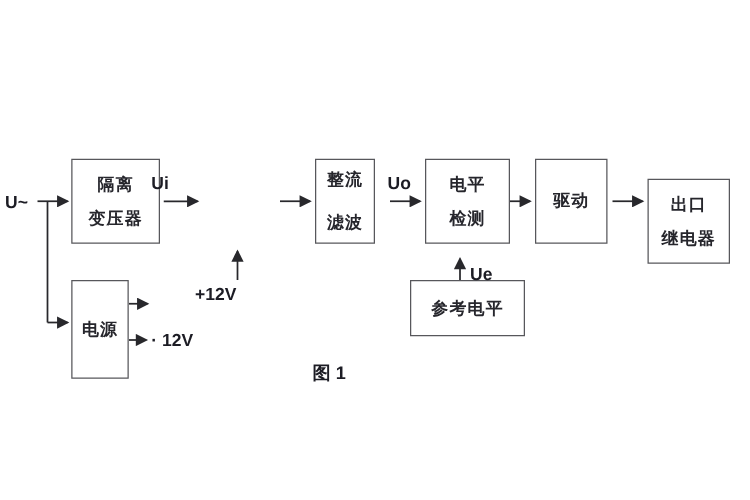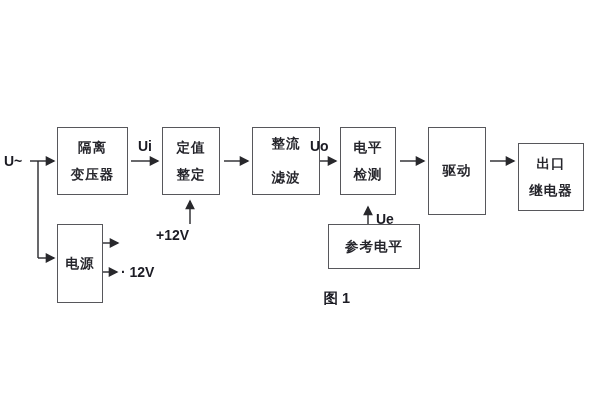--- a/index.html
+++ b/index.html
@@ -57,21 +57,21 @@
     font-size:14px;
     font-weight:700;
     line-height:1;
     white-space:nowrap;
   }
   .caption{
     position:absolute;
     left:250px;
     top:289px;
     width:100px;
-    text-align:right;
+    text-align:left;
     color:var(--label-color);
     font-size:14.5px;
     font-weight:700;
   }
 </style>
 </head>
 <body>
 
 <div id="canvas">
 
@@ -99,56 +99,52 @@
 
     <line x1="103" y1="243" x2="118" y2="243" marker-end="url(#arr)"></line>
     <line x1="103" y1="272" x2="117" y2="272" marker-end="url(#arr)"></line>
   </svg>
 
   <div class="block" style="left:57px;top:127px;width:71px;height:68px;">
     <span class="bline">隔离</span>
     <span class="bline">变压器</span>
   </div>
 
-  <div class="block" style="left:162px;top:127px;width:58px;height:68px;">
-    <span class="bline">定值</span>
-    <span class="bline">整定</span>
-  </div>
 
-  <div class="block" style="left:252px;top:127px;width:68px;height:68px;gap:11px;">
+  <div class="block" style="left:252px;top:127px;width:48px;height:68px;gap:11px;">
     <span class="bline">整流</span>
     <span class="bline">滤波</span>
   </div>
 
-  <div class="block" style="left:340px;top:127px;width:56px;height:68px;">
+  <div class="block" style="left:340px;top:127px;width:68px;height:68px;">
     <span class="bline">电平</span>
     <span class="bline">检测</span>
   </div>
 
-  <div class="block" style="left:428px;top:127px;width:58px;height:88px;font-family:Liberation Serif, serif;">
+  <div class="block" style="left:428px;top:127px;width:58px;height:68px;font-family:Liberation Serif, serif;">
     <span class="bline">驱动</span>
   </div>
 
   <div class="block" style="left:518px;top:127px;width:66px;height:68px;margin-top:16px;">
     <span class="bline">出口</span>
     <span class="bline">继电器</span>
   </div>
 
   <div class="block" style="left:57px;top:224px;width:46px;height:79px;">
     <span class="bline">电源</span>
   </div>
 
 
   <div class="block" style="left:328px;top:224px;width:92px;height:45px;">
     <span class="bline">参考电平</span>
   </div>
 
   <span class="siglabel" style="left:4px;top:154px;">U~</span>
 
-  <span class="siglabel" style="left:138px;top:139px;text-align:center;">Ui</span>
+  <span class="siglabel" style="left:121px;top:139px;text-align:center;">Ui</span>
 
   <span class="siglabel" style="left:310px;top:139px;">Uo</span>
 
   <span class="siglabel" style="left:376px;top:212px;">Ue</span>
 
   <span class="siglabel" style="left:122px;top:228px;margin-left:34px;">+12V</span>
 
   <span class="siglabel" style="left:121px;top:265px;">· 12V</span>
 
   <div class="caption">图 1</div>

